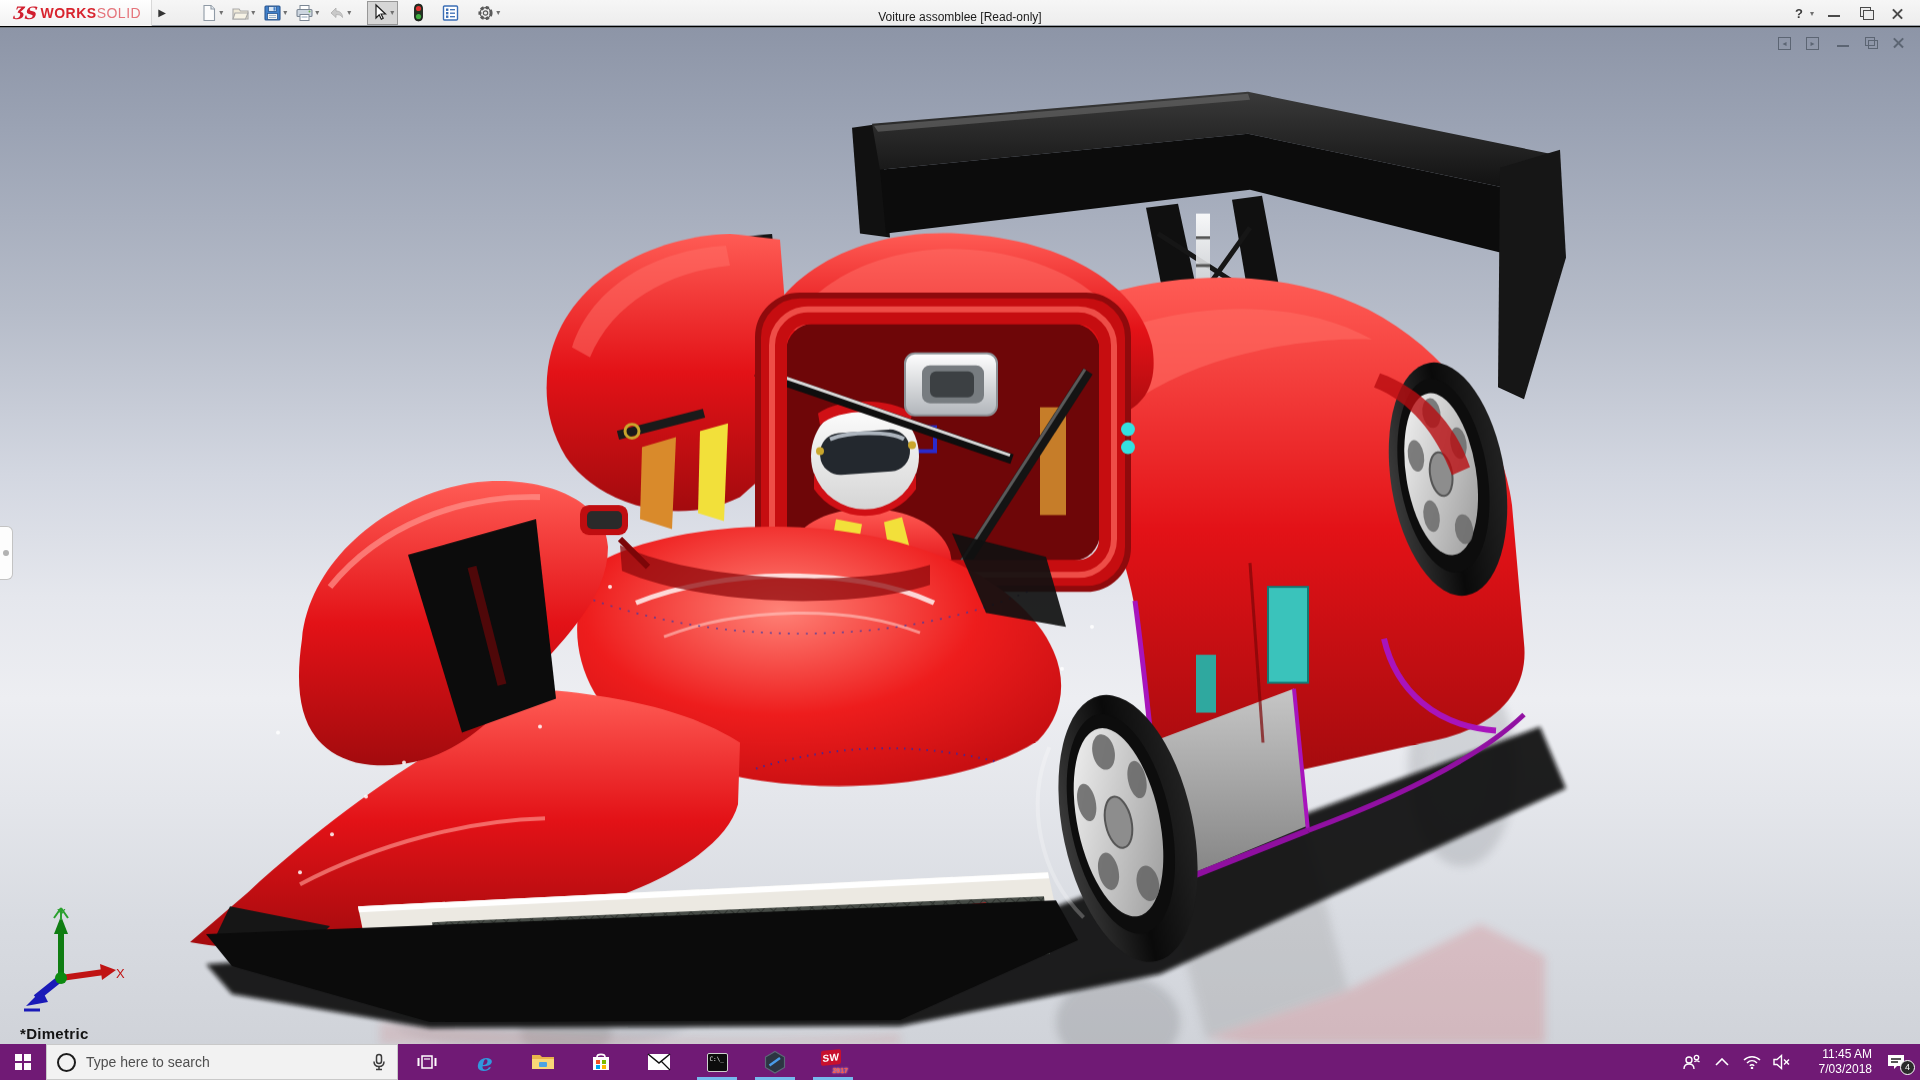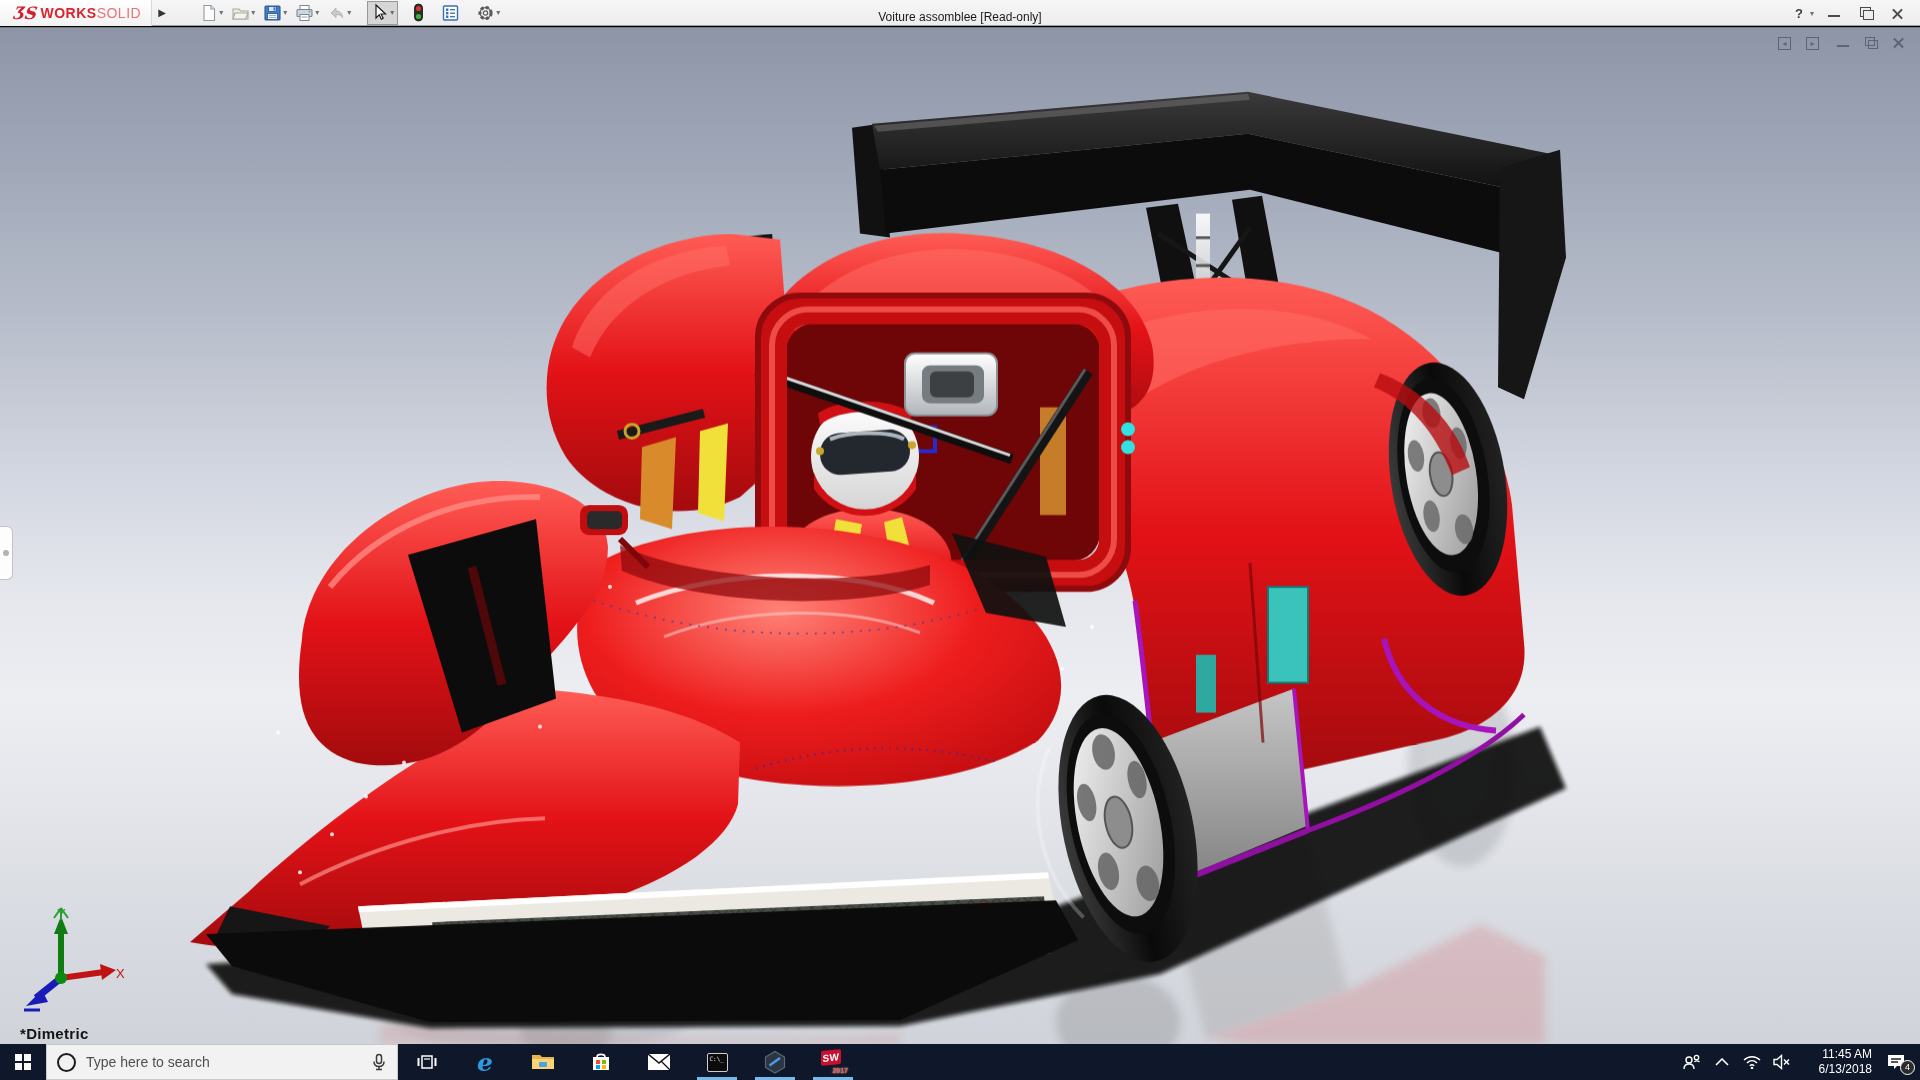--- a/index.html
+++ b/index.html
@@ -38,21 +38,21 @@
   .dc-restore::before { content:""; position:absolute; left:3px; top:2px; width:8px; height:7px; border:1.3px solid #5c6573; }
   .dc-restore::after { content:""; position:absolute; left:6px; top:5px; width:8px; height:7px; border:1.3px solid #5c6573; background:transparent; }
   .dc-close::before,.dc-close::after { content:""; position:absolute; left:2px; top:7px; width:13px; height:1.8px; background:#5c6573; }
   .dc-close::before { transform:rotate(45deg);} .dc-close::after { transform:rotate(-45deg);}
   .left-tab { position:absolute; left:0; top:498px; width:13px; height:54px; background:#fdfdfd; border:1px solid #c3c3c3; border-left:none; border-radius:0 6px 6px 0; }
   .left-tab::after { content:""; position:absolute; left:3px; top:23px; width:6px; height:6px; border-radius:50%; background:#b3b3b3; }
   .triad { position:absolute; left:16px; bottom:26px; width:110px; height:112px; }
   .view-label { position:absolute; left:20px; bottom:2px; font-size:15px; font-weight:bold; color:#141414; letter-spacing:.3px; }
 
   
-  .taskbar { position:absolute; bottom:0; left:0; width:1920px; height:36px; background:#0f172a; display:flex; align-items:stretch; }
+  .taskbar { position:absolute; bottom:0; left:0; width:1920px; height:36px; background:#701a75; display:flex; align-items:stretch; }
   .start-btn { width:46px; border:none; background:transparent; display:flex; align-items:center; justify-content:center; }
   .win-logo { width:16px; height:16px; display:grid; grid-template-columns:7px 7px; grid-template-rows:7px 7px; gap:2px; }
   .win-logo span { background:#fdfdfd; }
   .search-box { width:352px; background:#f2f2f2; border:1px solid #c9c9c9; display:flex; align-items:center; padding:0 10px; gap:10px; }
   .cortana-ring { width:19px; height:19px; border:2.4px solid #1c1c1c; border-radius:50%; flex:none; }
   .search-input { flex:1; border:none; background:transparent; font-size:14px; color:#4f4f4f; outline:none; font-family:"Liberation Sans",sans-serif; }
   .search-input::placeholder { color:#4f4f4f; opacity:1; }
   .tb-icon-btn { width:58px; border:none; background:transparent; display:flex; align-items:center; justify-content:center; position:relative; }
   .tb-icon-btn .indicator { position:absolute; bottom:0; left:9px; width:40px; height:3px; background:#76b9ed; }
   .edge-e { font-size:25px; font-weight:bold; color:#3099dd; font-family:"DejaVu Serif",serif; font-style:italic; line-height:1; }
@@ -512,21 +512,21 @@
     </button>
     <button class="tray-btn">
       <svg width="18" height="16" viewBox="0 0 18 16">
           <polygon points="1,5.5 4,5.5 8.5,1.5 8.5,14.5 4,10.5 1,10.5" fill="none" stroke="#fff" stroke-width="1.4"></polygon>
           <line x1="11" y1="5.5" x2="16" y2="10.5" stroke="#fff" stroke-width="1.5"></line>
           <line x1="16" y1="5.5" x2="11" y2="10.5" stroke="#fff" stroke-width="1.5"></line>
         </svg>
     </button>
     <button class="tray-btn clock-btn">
       <span>11:45 AM</span>
-      <span>6/13/2018</span>
+      <span>7/03/2018</span>
     </button>
     <button class="tray-btn" style="width:36px;">
       <svg width="20" height="18" viewBox="0 0 20 18">
           <path d="M2 2 h16 v11 h-7 l-3 3 v-3 h-6 z" fill="#fff"></path>
           <line x1="5" y1="6" x2="15" y2="6" stroke="#0f0f0f" stroke-width="1.4"></line>
           <line x1="5" y1="9" x2="12" y2="9" stroke="#0f0f0f" stroke-width="1.4"></line>
         </svg>
       <span class="badge">4</span>
     </button>
   </div>

